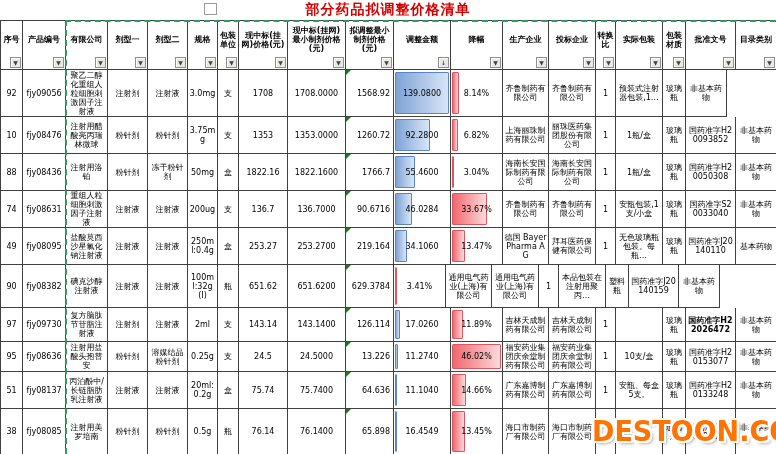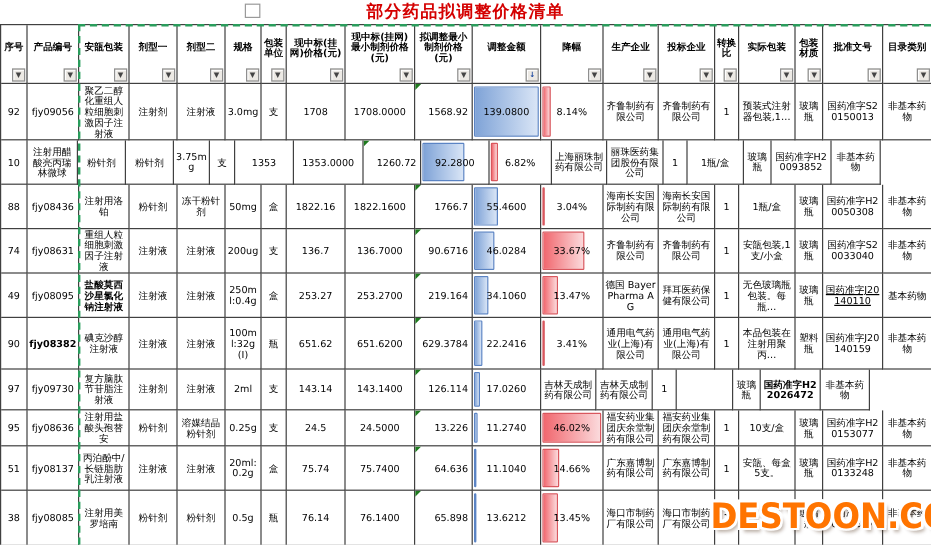--- a/index.html
+++ b/index.html
@@ -65,21 +65,21 @@
       <div class="trow">
         <div class="hcell" style="width: 22px; height: 49px;">
           <span class="hlabel">序号</span>
           <span class="filter-btn">▼</span>
         </div>
         <div class="hcell" style="width: 43px; height: 49px;">
           <span class="hlabel">产品编号</span>
           <span class="filter-btn">▼</span>
         </div>
         <div class="hcell" style="width: 42px; height: 49px;">
-          <span class="hlabel">安瓿包装</span>
+          <span class="hlabel">有限公司</span>
           <span class="filter-btn">▼</span>
         </div>
         <div class="hcell" style="width: 40px; height: 49px;">
           <span class="hlabel">剂型一</span>
           <span class="filter-btn">▼</span>
         </div>
         <div class="hcell" style="width: 40px; height: 49px;">
           <span class="hlabel">剂型二</span>
           <span class="filter-btn">▼</span>
         </div>
@@ -188,30 +188,30 @@
         </div>
         <div class="cell" style="width: 20px; height: 47px;">
           <span class="val">1</span>
         </div>
         <div class="cell" style="width: 47px; height: 47px;">
           <span class="val">预装式注射器包装,1…</span>
         </div>
         <div class="cell" style="width: 23px; height: 47px;">
           <span class="val">玻璃瓶</span>
         </div>
-        <div class="cell" style="width: 50px; height: 47px;">
-          <span class="val">国药准字S20150013</span>
-        </div>
         <div class="cell" style="width: 41px; height: 47px;">
           <span class="val">非基本药物</span>
         </div>
       </div>
       <div class="trow">
         <div class="cell" style="width: 22px; height: 37px;">
           <span class="val">10</span>
+        </div>
+        <div class="cell" style="width: 43px; height: 37px;">
+          <span class="val">fjy08476</span>
         </div>
         <div class="cell" style="width: 42px; height: 37px;">
           <span class="val">注射用醋酸亮丙瑞林微球</span>
         </div>
         <div class="cell" style="width: 40px; height: 37px;">
           <span class="val">粉针剂</span>
         </div>
         <div class="cell" style="width: 40px; height: 37px;">
           <span class="val">粉针剂</span>
         </div>
@@ -385,21 +385,21 @@
           <span class="val">非基本药物</span>
         </div>
       </div>
       <div class="trow">
         <div class="cell" style="width: 22px; height: 37px;">
           <span class="val">49</span>
         </div>
         <div class="cell" style="width: 43px; height: 37px;">
           <span class="val">fjy08095</span>
         </div>
-        <div class="cell" style="width: 42px; height: 37px; font-weight: bold;">
+        <div class="cell" style="width: 42px; height: 37px;">
           <span class="val">盐酸莫西沙星氯化钠注射液</span>
         </div>
         <div class="cell" style="width: 40px; height: 37px;">
           <span class="val">注射液</span>
         </div>
         <div class="cell" style="width: 40px; height: 37px;">
           <span class="val">注射液</span>
         </div>
         <div class="cell" style="width: 30px; height: 37px;">
           <span class="val">250ml:0.4g</span>
@@ -433,32 +433,32 @@
         </div>
         <div class="cell" style="width: 20px; height: 37px;">
           <span class="val">1</span>
         </div>
         <div class="cell" style="width: 47px; height: 37px;">
           <span class="val">无色玻璃瓶包装。每瓶…</span>
         </div>
         <div class="cell" style="width: 23px; height: 37px;">
           <span class="val">玻璃瓶</span>
         </div>
-        <div class="cell" style="width: 50px; height: 37px; text-decoration: underline;">
+        <div class="cell" style="width: 50px; height: 37px;">
           <span class="val">国药准字J20140110</span>
         </div>
         <div class="cell" style="width: 41px; height: 37px;">
           <span class="val">基本药物</span>
         </div>
       </div>
       <div class="trow">
         <div class="cell" style="width: 22px; height: 43px;">
           <span class="val">90</span>
         </div>
-        <div class="cell" style="width: 43px; height: 43px; font-weight: bold;">
+        <div class="cell" style="width: 43px; height: 43px;">
           <span class="val">fjy08382</span>
         </div>
         <div class="cell" style="width: 42px; height: 43px;">
           <span class="val">碘克沙醇注射液</span>
         </div>
         <div class="cell" style="width: 40px; height: 43px;">
           <span class="val">注射液</span>
         </div>
         <div class="cell" style="width: 40px; height: 43px;">
           <span class="val">注射液</span>
@@ -471,24 +471,20 @@
         </div>
         <div class="cell" style="width: 49px; height: 43px;">
           <span class="val">651.62</span>
         </div>
         <div class="cell" style="width: 58px; height: 43px;">
           <span class="val">651.6200</span>
         </div>
         <div class="cell align-right" style="width: 48px; height: 43px;">
           <span class="tri"></span>
           <span class="val">629.3784</span>
-        </div>
-        <div class="cell" style="width: 57px; height: 43px;">
-          <span class="dbar blue" style="width: calc(15.9919% - 2px);"></span>
-          <span class="val">22.2416</span>
         </div>
         <div class="cell" style="width: 52px; height: 43px;">
           <span class="dbar red" style="width: calc(7.40982% - 2px);"></span>
           <span class="val">3.41%</span>
         </div>
         <div class="cell" style="width: 46px; height: 43px;">
           <span class="val">通用电气药业(上海)有限公司</span>
         </div>
         <div class="cell" style="width: 47px; height: 43px;">
           <span class="val">通用电气药业(上海)有限公司</span>
@@ -538,20 +534,24 @@
           <span class="val">143.1400</span>
         </div>
         <div class="cell align-right" style="width: 48px; height: 34px;">
           <span class="tri"></span>
           <span class="val">126.114</span>
         </div>
         <div class="cell" style="width: 57px; height: 34px;">
           <span class="dbar blue" style="width: calc(12.2419% - 2px);"></span>
           <span class="val">17.0260</span>
         </div>
+        <div class="cell" style="width: 52px; height: 34px;">
+          <span class="dbar red" style="width: calc(25.8366% - 2px);"></span>
+          <span class="val">11.89%</span>
+        </div>
         <div class="cell" style="width: 46px; height: 34px;">
           <span class="val">吉林天成制药有限公司</span>
         </div>
         <div class="cell" style="width: 47px; height: 34px;">
           <span class="val">吉林天成制药有限公司</span>
         </div>
         <div class="cell" style="width: 20px; height: 34px;">
           <span class="val">1</span>
         </div>
         <div class="cell" style="width: 47px; height: 34px;">
@@ -718,21 +718,21 @@
         </div>
         <div class="cell" style="width: 58px; height: 46px;">
           <span class="val">76.1400</span>
         </div>
         <div class="cell align-right" style="width: 48px; height: 46px;">
           <span class="tri"></span>
           <span class="val">65.898</span>
         </div>
         <div class="cell" style="width: 57px; height: 46px;">
           <span class="dbar blue" style="width: calc(7.36411% - 2px);"></span>
-          <span class="val">13.6212</span>
+          <span class="val">16.4549</span>
         </div>
         <div class="cell" style="width: 52px; height: 46px;">
           <span class="dbar red" style="width: calc(29.2264% - 2px);"></span>
           <span class="val">13.45%</span>
         </div>
         <div class="cell" style="width: 46px; height: 46px;">
           <span class="val">海口市制药厂有限公司</span>
         </div>
         <div class="cell" style="width: 47px; height: 46px;">
           <span class="val">海口市制药厂有限公司</span>

